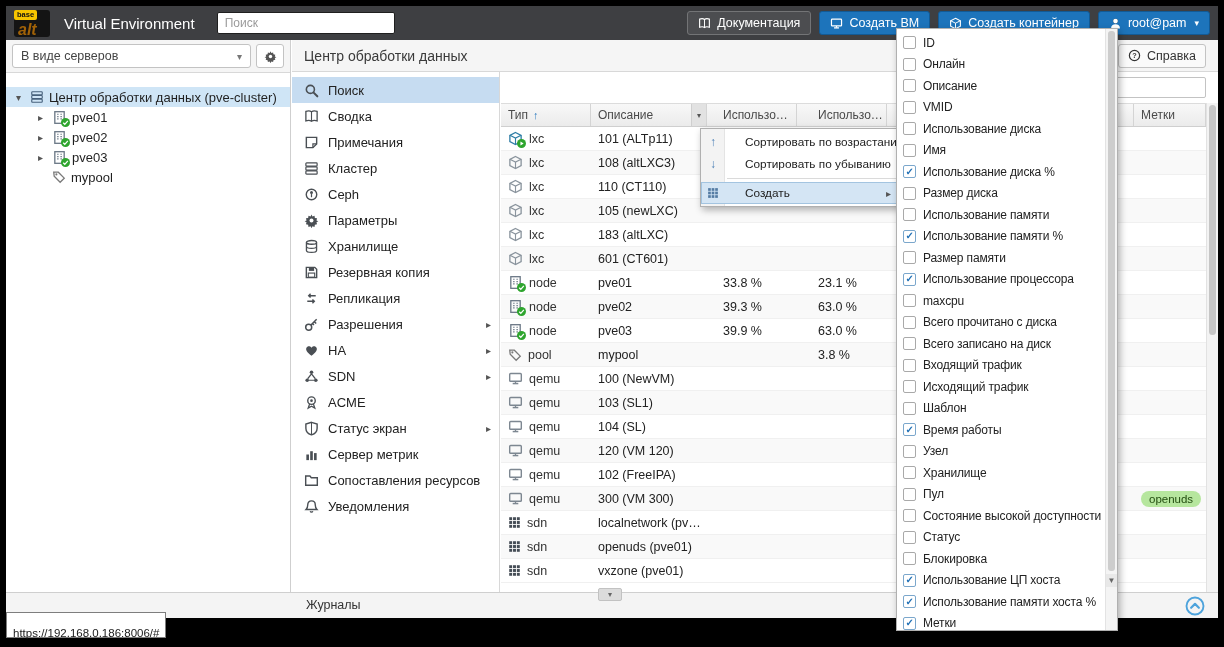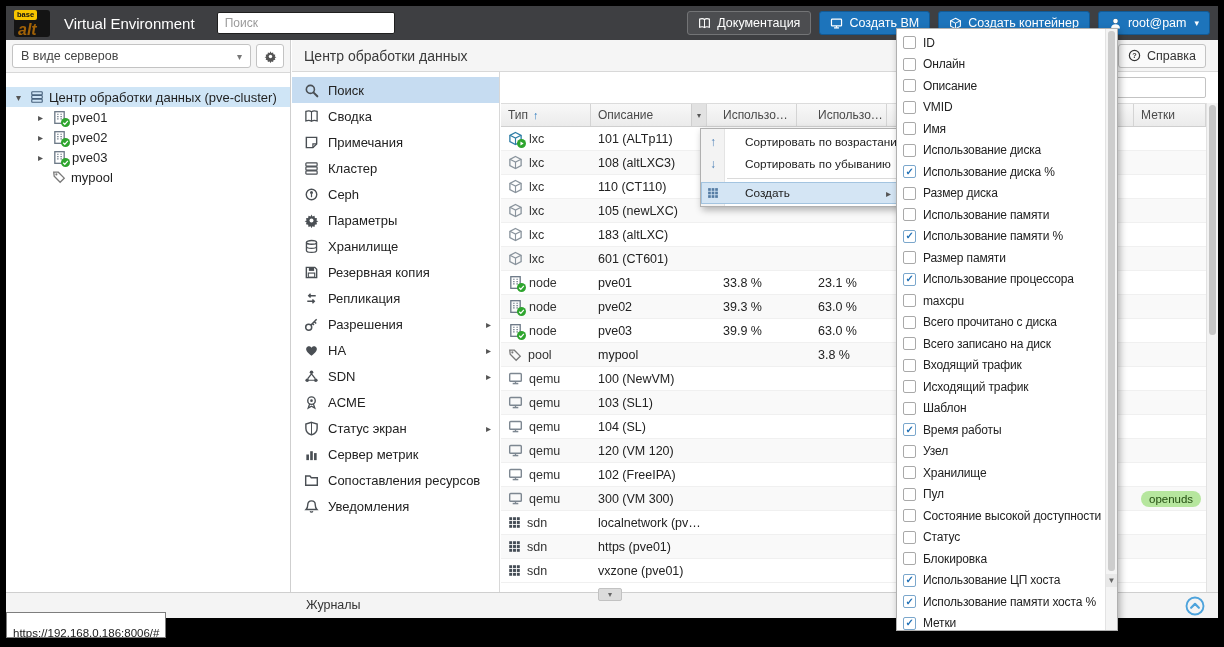--- a/index.html
+++ b/index.html
@@ -801,21 +801,21 @@
                     <rect x="6.2" y="6.2" width="3.6" height="3.6"></rect>
                     <rect x="10.9" y="6.2" width="3.6" height="3.6"></rect>
                     <rect x="1.5" y="10.9" width="3.6" height="3.6"></rect>
                     <rect x="6.2" y="10.9" width="3.6" height="3.6"></rect>
                     <rect x="10.9" y="10.9" width="3.6" height="3.6"></rect>
                   </g>
                 </svg>
               </span>
               <span class="type-label">sdn</span>
             </div>
-            <div class="cell c-desc">https (pve01)</div>
+            <div class="cell c-desc">openuds (pve01)</div>
             <div class="cell c-u1"></div>
             <div class="cell c-u2"></div>
             <div class="cell c-sp"></div>
             <div class="cell c-tags"></div>
           </div>
           <div class="grid-row">
             <div class="cell c-type">
               <span class="ico" style="color:#444c55">
                 <svg width="13" height="13" viewBox="0 0 16 16">
                   <g fill="currentColor">
@@ -904,25 +904,25 @@
       <div class="cm-item">
         <span class="cb"></span>
         <span>Описание</span>
       </div>
       <div class="cm-item">
         <span class="cb"></span>
         <span>VMID</span>
       </div>
       <div class="cm-item">
         <span class="cb"></span>
+        <span>Использование диска</span>
+      </div>
+      <div class="cm-item">
+        <span class="cb"></span>
         <span>Имя</span>
-      </div>
-      <div class="cm-item">
-        <span class="cb"></span>
-        <span>Использование диска</span>
       </div>
       <div class="cm-item">
         <span class="cb checked">✓</span>
         <span>Использование диска %</span>
       </div>
       <div class="cm-item">
         <span class="cb"></span>
         <span>Размер диска</span>
       </div>
       <div class="cm-item">

